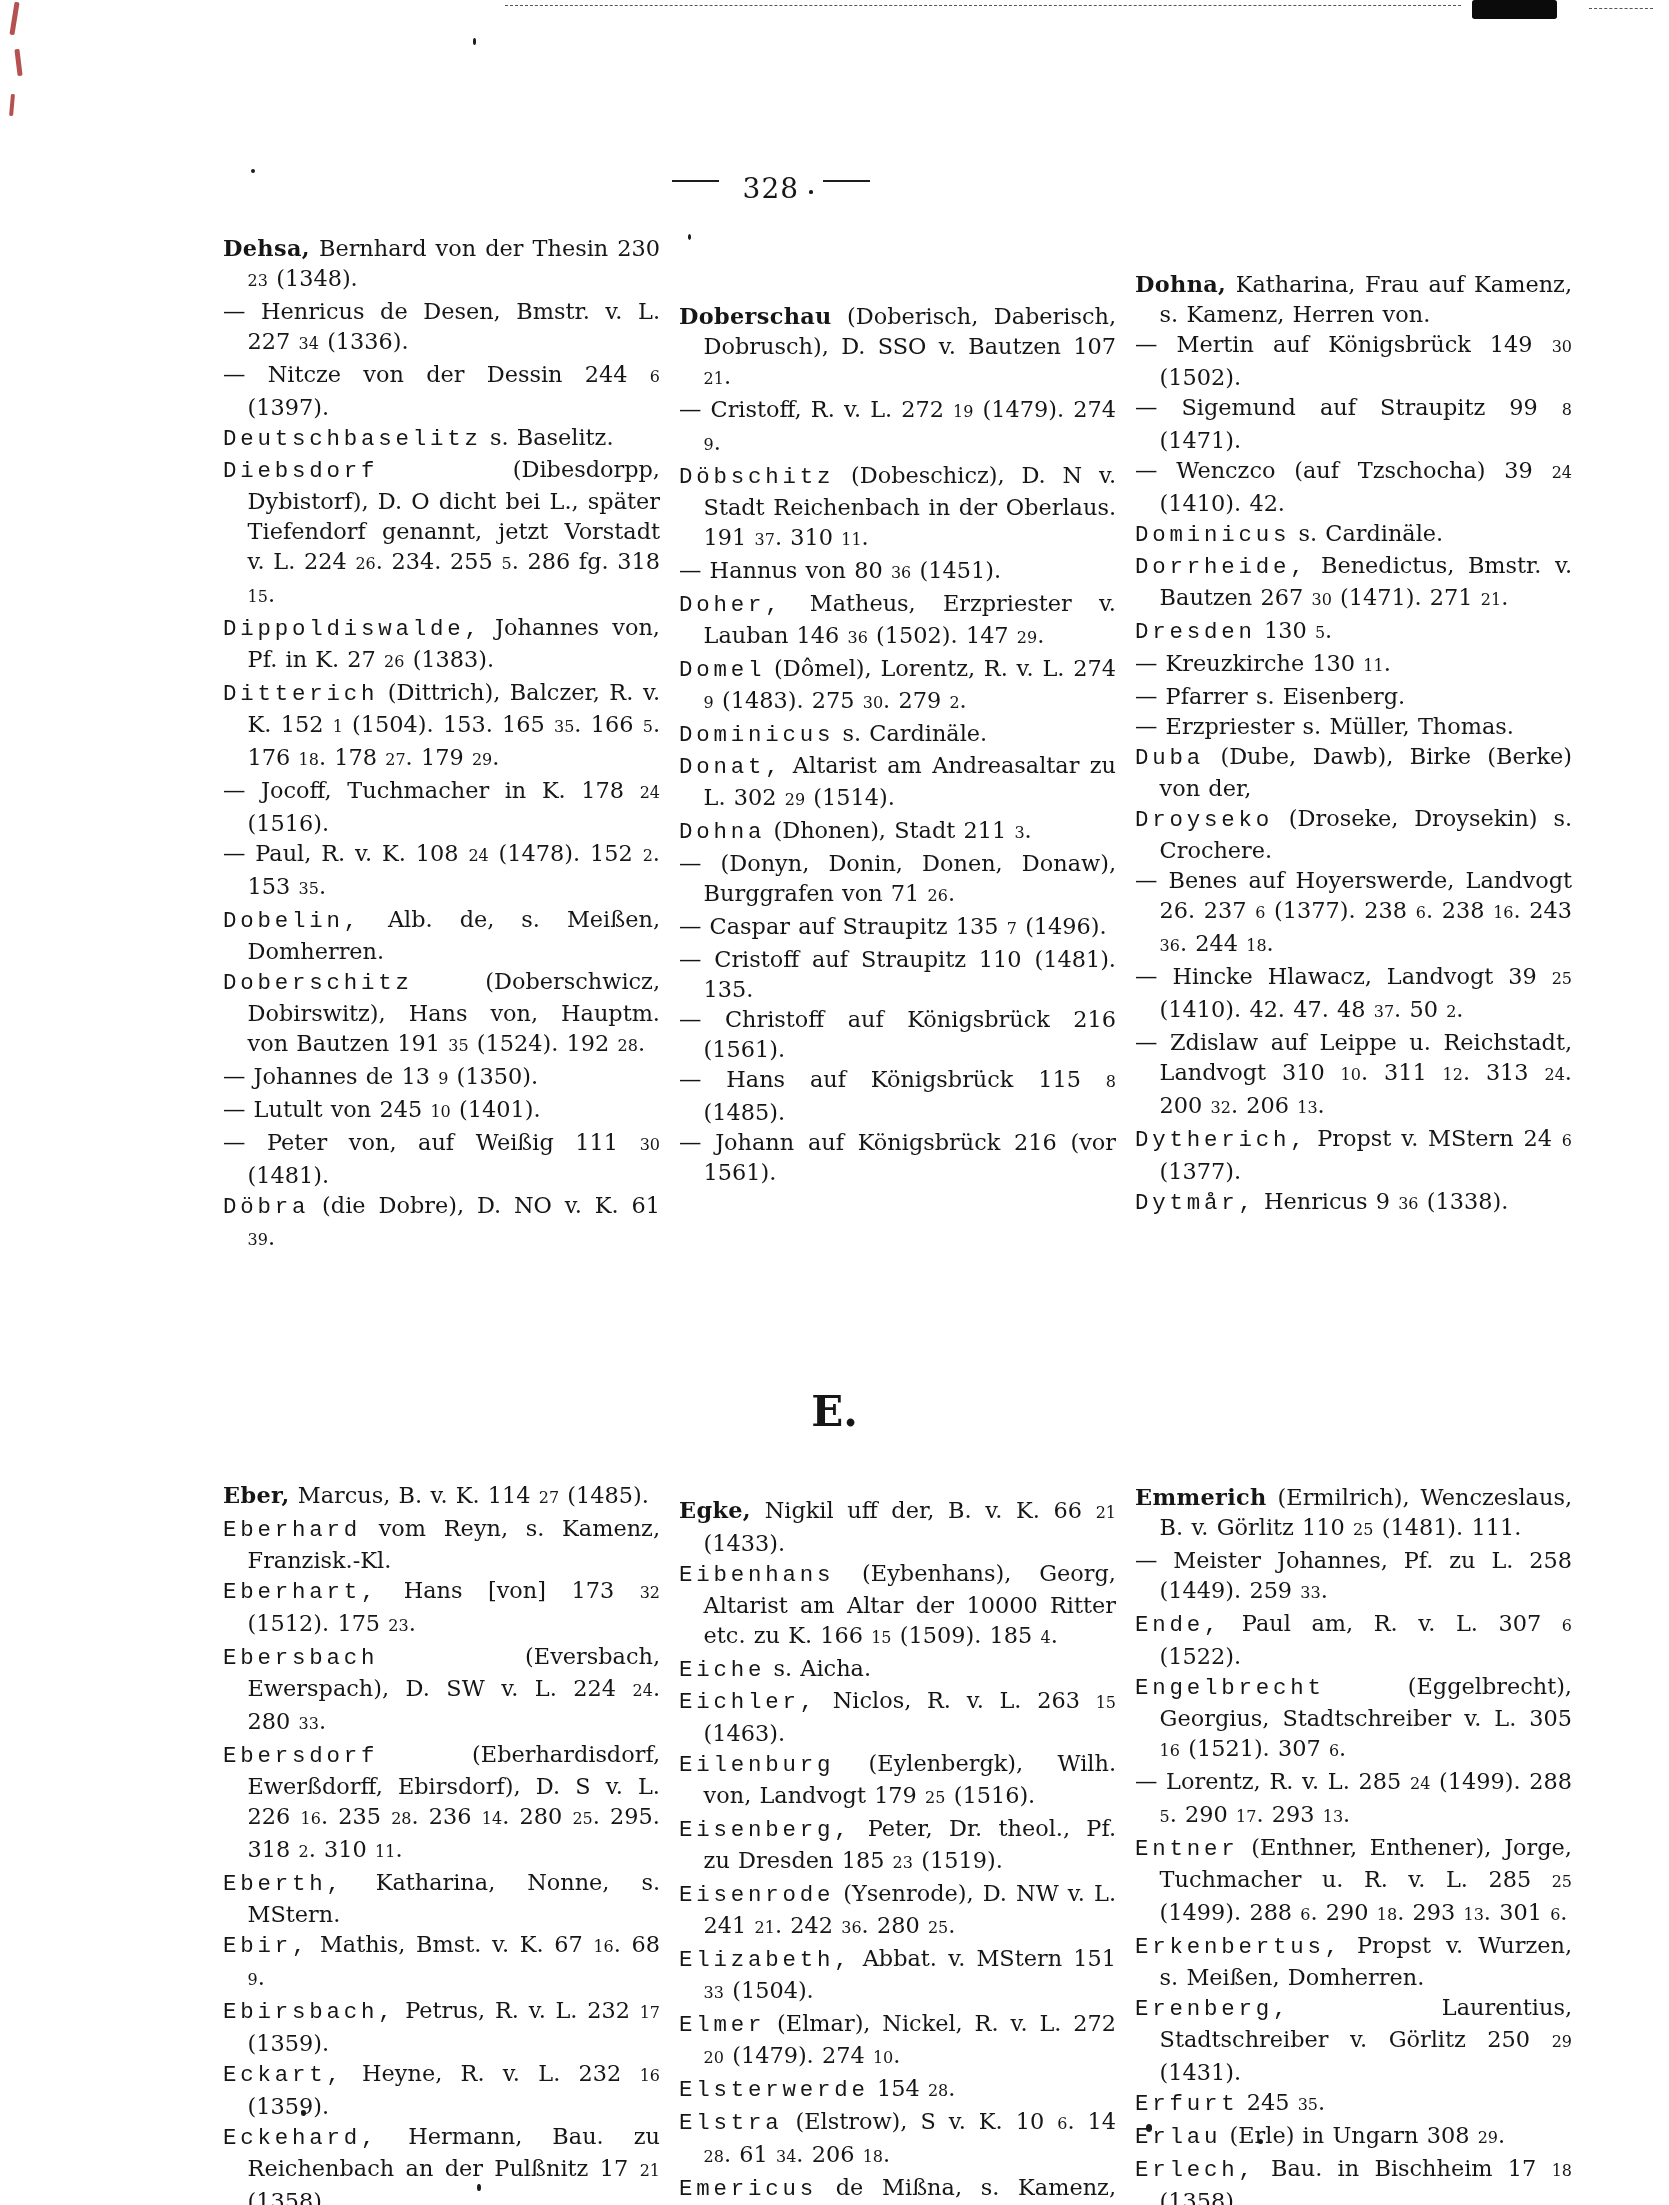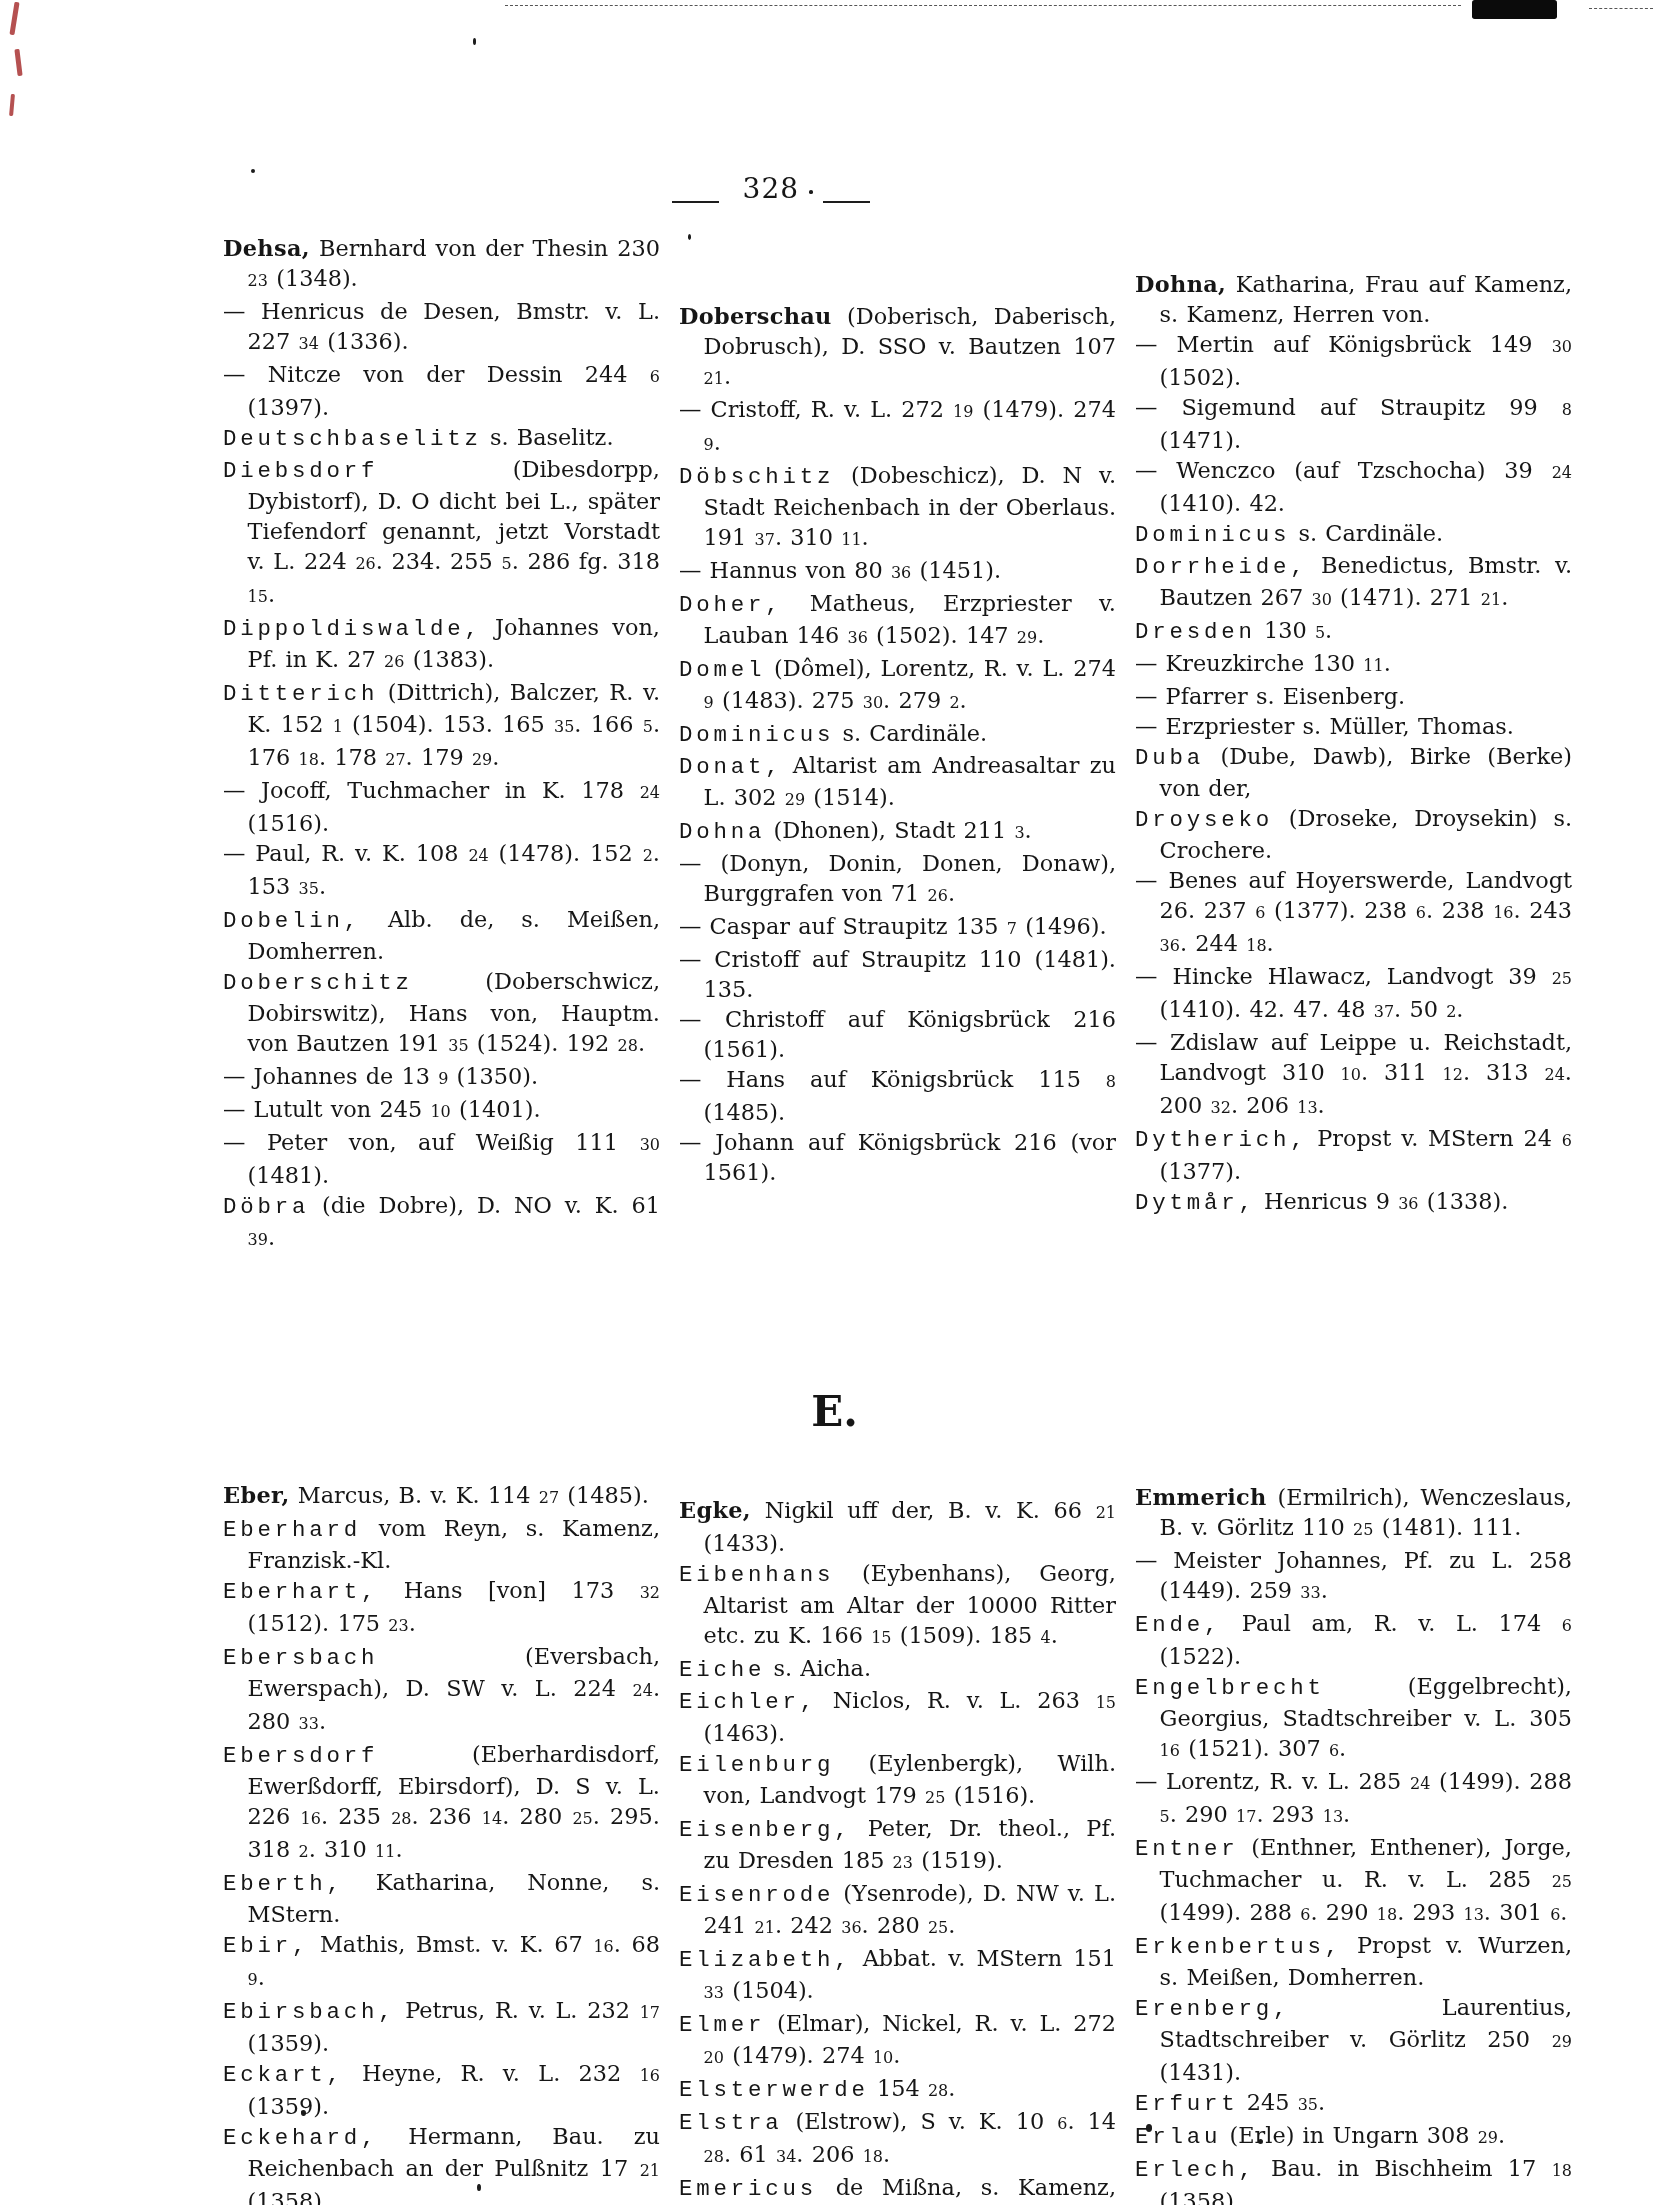--- a/index.html
+++ b/index.html
@@ -9,21 +9,21 @@
     color: #161616;
     font-family: "DejaVu Serif", serif;
     position: relative;
     overflow: hidden;
   }
   .page { position: absolute; inset: 0; }
 
   
   .pagehead {
     position: absolute; top: 175px; left: 672px;
-    display: flex; align-items: flex-end; gap: 23.5px;
+    display: flex; align-items: flex-start; gap: 23.5px;
   }
   .pagehead .rule {
     width: 47px; height: 2.1px; background: #1d1d1d; margin-top: 5.3px;
   }
   .pagehead .pagenum {
     font-size: 28px; line-height: 1; letter-spacing: 1.1px;
   }
 
   
   main {
@@ -166,21 +166,21 @@
           <p class="entry"><span class="head spaced">Eisenrode</span> <span>(Ysenrode), D. NW v. L. 241 </span><span class="sm">21</span><span>. 242 </span><span class="sm">36</span><span>. 280 </span><span class="sm">25</span><span>.</span></p>
           <p class="entry"><span class="head spaced">Elizabeth,</span> <span>Abbat. v. MStern 151 </span><span class="sm">33</span><span> (1504).</span></p>
           <p class="entry"><span class="head spaced">Elmer</span> <span>(Elmar), Nickel, R. v. L. 272 </span><span class="sm">20</span><span> (1479). 274 </span><span class="sm">10</span><span>.</span></p>
           <p class="entry"><span class="head spaced">Elsterwerde</span> <span>154 </span><span class="sm">28</span><span>.</span></p>
           <p class="entry"><span class="head spaced">Elstra</span> <span>(Elstrow), S v. K. 10 </span><span class="sm">6</span><span>. 14 </span><span class="sm">28</span><span>. 61 </span><span class="sm">34</span><span>. 206 </span><span class="sm">18</span><span>.</span></p>
           <p class="entry"><span class="head spaced">Emericus</span> <span>de Mißna, s. Kamenz, Franzisk.-Kl.</span></p>
         </div>
         <div class="column">
           <p class="entry"><span class="head bold">Emmerich</span> <span>(Ermilrich), Wenczeslaus, B. v. Görlitz 110 </span><span class="sm">25</span><span> (1481). 111.</span></p>
           <p class="entry">— <span>Meister Johannes, Pf. zu L. 258 (1449). 259 </span><span class="sm">33</span><span>.</span></p>
-          <p class="entry"><span class="head spaced">Ende,</span> <span>Paul am, R. v. L. 174 </span><span class="sm">6</span><span> (1522).</span></p>
+          <p class="entry"><span class="head spaced">Ende,</span> <span>Paul am, R. v. L. 307 </span><span class="sm">6</span><span> (1522).</span></p>
           <p class="entry"><span class="head spaced">Engelbrecht</span> <span>(Eggelbrecht), Georgius, Stadtschreiber v. L. 305 </span><span class="sm">16</span><span> (1521). 307 </span><span class="sm">6</span><span>.</span></p>
           <p class="entry">— <span>Lorentz, R. v. L. 285 </span><span class="sm">24</span><span> (1499). 288 </span><span class="sm">5</span><span>. 290 </span><span class="sm">17</span><span>. 293 </span><span class="sm">13</span><span>.</span></p>
           <p class="entry"><span class="head spaced">Entner</span> <span>(Enthner, Enthener), Jorge, Tuchmacher u. R. v. L. 285 </span><span class="sm">25</span><span> (1499). 288 </span><span class="sm">6</span><span>. 290 </span><span class="sm">18</span><span>. 293 </span><span class="sm">13</span><span>. 301 </span><span class="sm">6</span><span>.</span></p>
           <p class="entry"><span class="head spaced">Erkenbertus,</span> <span>Propst v. Wurzen, s. Meißen, Domherren.</span></p>
           <p class="entry"><span class="head spaced">Erenberg,</span> <span>Laurentius, Stadtschreiber v. Görlitz 250 </span><span class="sm">29</span><span> (1431).</span></p>
           <p class="entry"><span class="head spaced">Erfurt</span> <span>245 </span><span class="sm">35</span><span>.</span></p>
           <p class="entry"><span class="head spaced">Erlau</span> <span>(Erle) in Ungarn 308 </span><span class="sm">29</span><span>.</span></p>
           <p class="entry"><span class="head spaced">Erlech,</span> <span>Bau. in Bischheim 17 </span><span class="sm">18</span><span> (1358).</span></p>
           <p class="entry"><span class="head spaced">Dobirswitz</span> <span>s. Emmerich.</span></p>
         </div>

